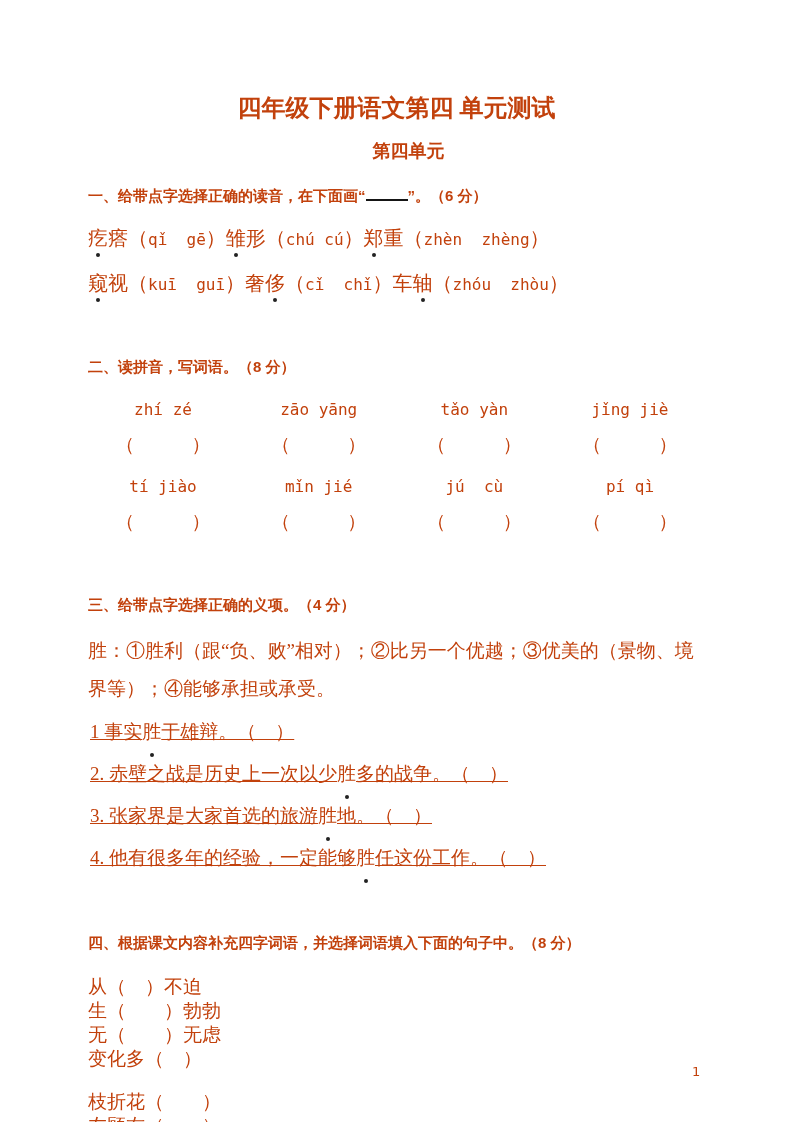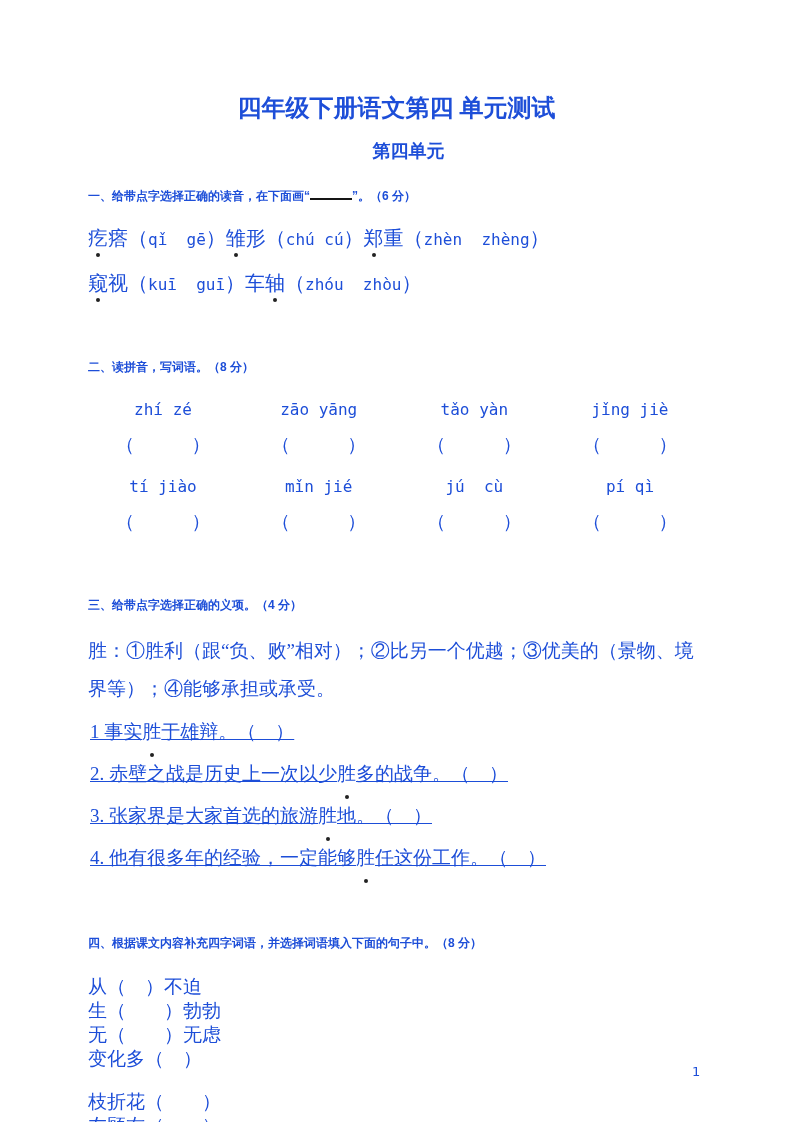--- a/index.html
+++ b/index.html
@@ -1,21 +1,21 @@
 <!DOCTYPE html>
 <html><head>
 <meta charset="utf-8">
 <style>
   html,body{margin:0;padding:0;background:#ffffff;}
   .page{
     position:relative;
     width:793px;height:1122px;
     margin:0 auto;
     background:#ffffff;
-    color:#1d4ed8;
+    color:#c2410c;
     font-family:"Liberation Serif","DejaVu Serif",serif;
     overflow:hidden;
   }
   .doc-title{
     margin:92px 0 0;
     text-align:center;
     font-size:24px;
     line-height:32px;
     font-weight:bold;
   }
@@ -23,21 +23,21 @@
     margin:15px 0 0;
     text-align:center;
     font-size:18px;
     line-height:24px;
     font-weight:bold;
     padding-left:24px;
   }
   .content{margin:0 88px;}
   .heading{
     font-weight:bold;
-    font-size:12px;
+    font-size:15px;
     line-height:26px;
     margin:0;
     font-family:"Liberation Sans","DejaVu Sans",sans-serif;
   }
   #sec1 .heading{margin-top:20px;}
   #sec2 .heading{margin-top:55px;}
   #sec3 .heading{margin-top:58px;}
   #sec4 .heading{margin-top:52px;}
   .blank{
     display:inline-block;
@@ -88,20 +88,21 @@
     <div id="sec1" class="section">
       <p class="heading"><span>一、给带点字选择正确的读音，在下面画“</span><span class="blank"></span><span>”。（6 分）</span></p>
       <div>
           <div class="word-row">
             <span class="word-unit"><span class="hanzi"><span class="dot-char">疙</span><span>瘩</span></span><span class="paren">（</span><span class="pinyin py-lg">qǐ  gē</span><span class="paren">）</span></span>
             <span class="word-unit"><span class="hanzi"><span class="dot-char">雏</span><span>形</span></span><span class="paren">（</span><span class="pinyin py-lg">chú cú</span><span class="paren">）</span></span>
             <span class="word-unit"><span class="hanzi"><span class="dot-char">郑</span><span>重</span></span><span class="paren">（</span><span class="pinyin py-lg">zhèn  zhèng</span><span class="paren">）</span></span>
           </div>
           <div class="word-row">
             <span class="word-unit"><span class="hanzi"><span class="dot-char">窥</span><span>视</span></span><span class="paren">（</span><span class="pinyin py-lg">kuī  guī</span><span class="paren">）</span></span>
+            <span class="word-unit"><span class="hanzi"><span>奢</span><span class="dot-char">侈</span></span><span class="paren">（</span><span class="pinyin py-lg">cǐ  chǐ</span><span class="paren">）</span></span>
             <span class="word-unit"><span class="hanzi"><span>车</span><span class="dot-char">轴</span></span><span class="paren">（</span><span class="pinyin py-lg">zhóu  zhòu</span><span class="paren">）</span></span>
           </div>
         </div>
     </div>
 
     <div id="sec2" class="section">
       <p class="heading">二、读拼音，写词语。（8 分）</p>
       <div>
           <div class="py-row">
             <div class="cell"><span class="pinyin">zhí zé</span></div>

